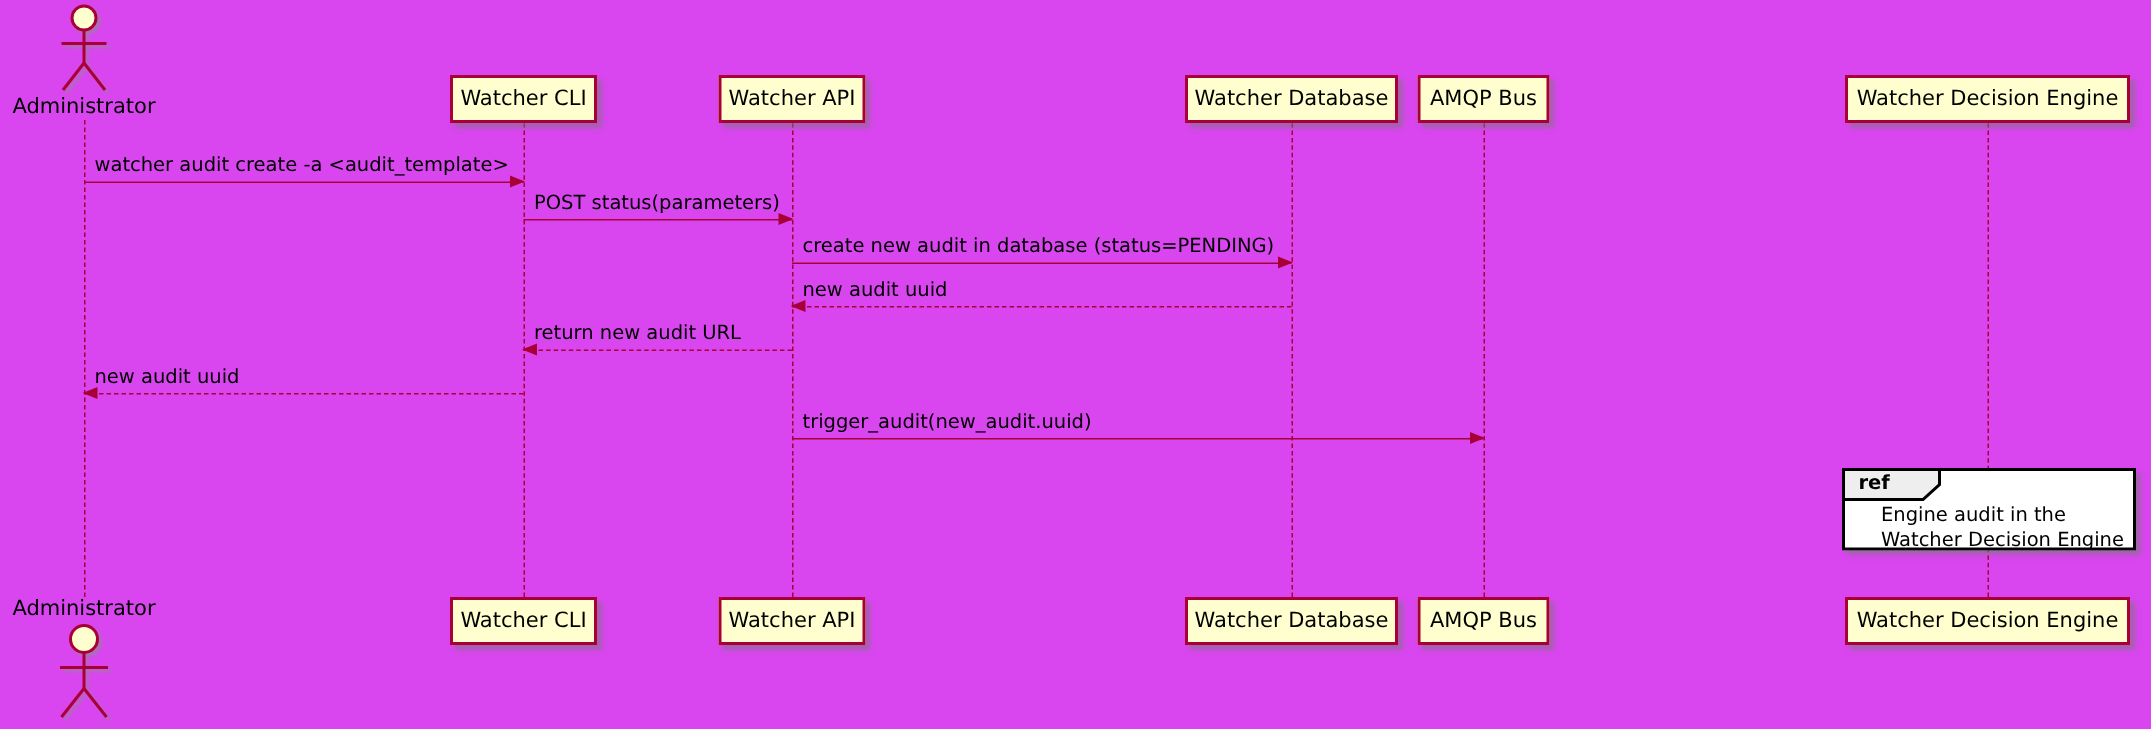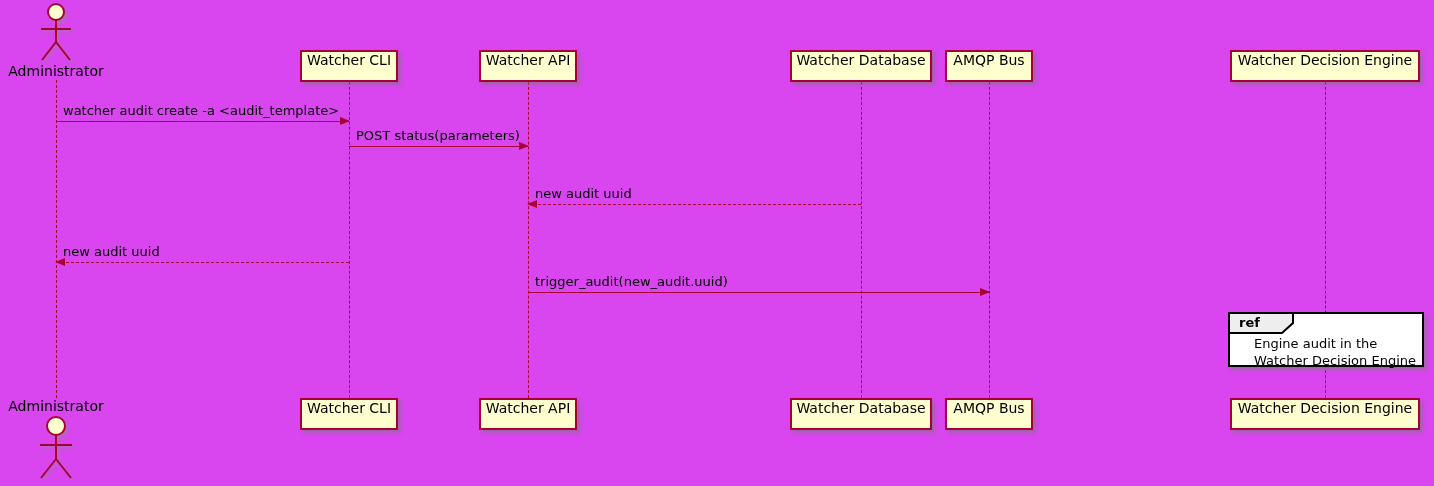--- a/index.html
+++ b/index.html
@@ -17,21 +17,21 @@
     width:0;
     border-left:1px dashed #A80036;
   }
   
   .pbox {
     position:absolute;
     height:32px;
     background:#FEFECE;
     border:2px solid #A80036;
     box-shadow:3px 3px 3px rgba(120,120,120,0.55);
-    display:flex; justify-content:center;
+    display:flex; align-items:center; justify-content:center;
     font-size:14px; color:#000;
     white-space:nowrap;
   }
   
   .actor-figure { position:absolute; filter:drop-shadow(2px 2px 1px rgba(140,140,140,0.6)); }
   .actor-label {
     position:absolute;
     transform:translateX(-50%);
     font-size:14px; color:#000; white-space:nowrap;
   }
@@ -123,22 +123,30 @@
     </div>
 
   <div class="message right solid" style="left:56px;  top:104px; width:293px">
     <span class="msg-label">watcher audit create -a &lt;audit_template&gt;</span>
     <div class="msg-line"></div>
   </div>
   <div class="message right solid" style="left:349px; top:129px; width:179px">
     <span class="msg-label">POST status(parameters)</span>
     <div class="msg-line"></div>
   </div>
+  <div class="message right solid" style="left:528px; top:158px; width:333px">
+    <span class="msg-label">create new audit in database (status=PENDING)</span>
+    <div class="msg-line"></div>
+  </div>
   <div class="message left dashed" style="left:528px; top:187px; width:333px">
     <span class="msg-label">new audit uuid</span>
+    <div class="msg-line"></div>
+  </div>
+  <div class="message left dashed" style="left:349px; top:216px; width:179px">
+    <span class="msg-label">return new audit URL</span>
     <div class="msg-line"></div>
   </div>
   <div class="message left dashed" style="left:56px;  top:245px; width:293px">
     <span class="msg-label">new audit uuid</span>
     <div class="msg-line"></div>
   </div>
   <div class="message right solid" style="left:528px; top:275px; width:461px">
     <span class="msg-label">trigger_audit(new_audit.uuid)</span>
     <div class="msg-line"></div>
   </div>

